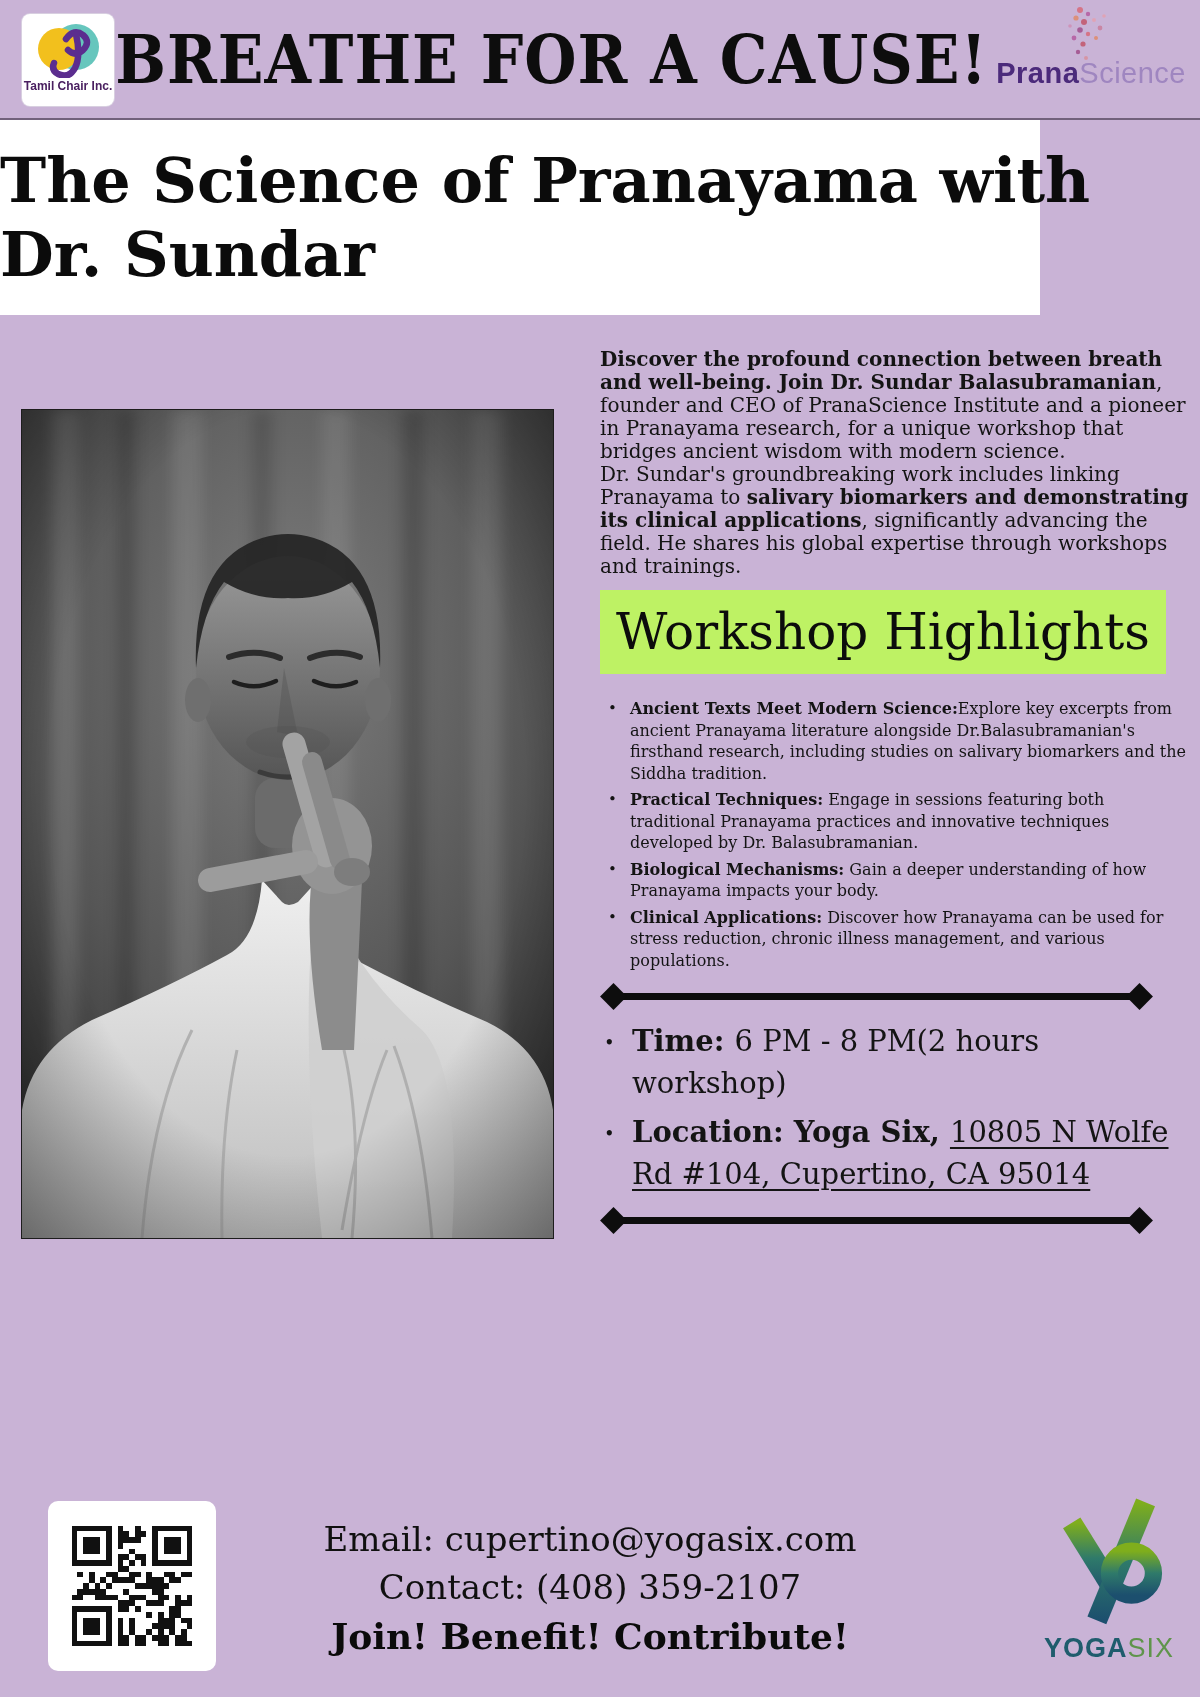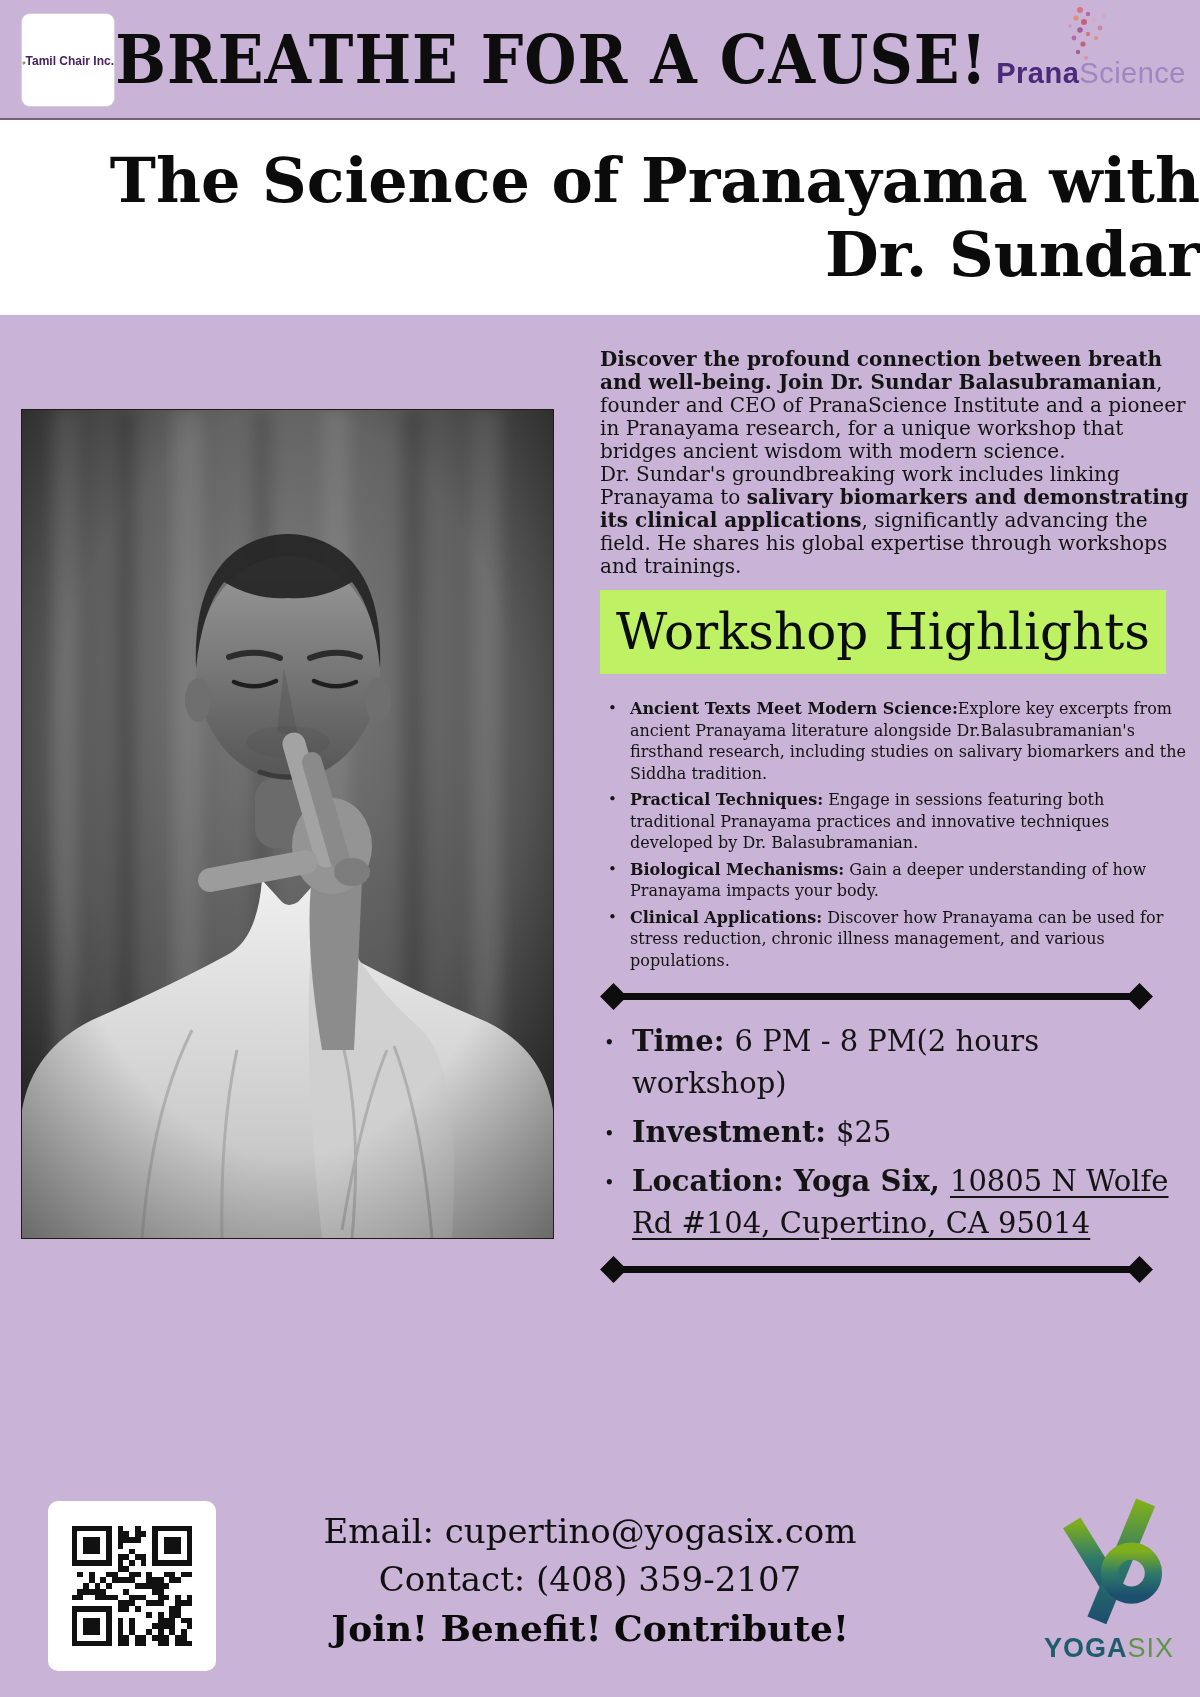--- a/index.html
+++ b/index.html
@@ -6,37 +6,37 @@
   #page{
     position:relative;width:1200px;height:1697px;margin:0 auto;
     background:#c9b3d6;overflow:hidden;
     font-family:"DejaVu Serif",serif;color:#141414;
   }
   
   .banner{position:absolute;left:0;top:0;width:1200px;height:118px;
     background:#c9b3d6;border-bottom:2px solid rgba(40,30,50,.55);}
   .tamil-card{position:absolute;left:22px;top:14px;width:92px;height:92px;
     background:#fff;border-radius:8px;box-shadow:0 0 0 1px #d8cfe0;
-    display:flex;flex-direction:row;align-items:center;justify-content:flex-start;}
+    display:flex;flex-direction:column;align-items:center;justify-content:flex-start;}
   .tamil-card svg{margin-top:6px;}
   .tamil-label{font-family:"Liberation Sans",sans-serif;font-size:12px;font-weight:bold;
     color:#4a2060;margin-top:1px;white-space:nowrap;}
   .banner-title{position:absolute;left:128px;right:225px;top:8px;height:102px;
     display:flex;align-items:center;justify-content:center;
     font-size:60px;font-weight:700;letter-spacing:1px;color:#0d0d0d;
     transform:scaleY(1.12);white-space:nowrap;}
   .prana-block{position:absolute;right:8px;top:0;width:215px;height:118px;}
   .prana-particles{position:absolute;right:78px;top:4px;}
   .prana-text{position:absolute;right:6px;bottom:28px;
     font-family:"Liberation Sans",sans-serif;font-size:29px;letter-spacing:.5px;white-space:nowrap;}
   .prana-text .p1{color:#4b2a7b;font-weight:bold;}
   .prana-text .p2{color:#9f86c0;}
   
-  .hero{position:absolute;left:0;top:120px;width:1200px;height:195px;background:#ffffff;
-    display:flex;flex-direction:column;align-items:flex-end;justify-content:center;}
+  .hero{position:absolute;left:0;top:120px;width:1040px;height:195px;background:#ffffff;
+    display:flex;flex-direction:column;align-items:flex-start;justify-content:center;}
   .hero-line{font-size:62px;font-weight:700;line-height:74px;color:#0b0b0b;white-space:nowrap;}
   
   .main{position:absolute;left:0;top:315px;width:1200px;height:985px;background:#c9b3d6;}
   .photo{position:absolute;left:22px;top:95px;width:531px;height:828px;
     box-shadow:0 0 0 1px #1d1d1d;}
   .photo svg{display:block;}
   .rightcol{position:absolute;left:598px;top:11px;width:592px;}
   .intro{margin:22px 0 0 2px;font-size:20px;line-height:23px;}
   .wh-band{margin:12px 0 0 2px;width:566px;height:84px;background:#bef264;
     display:flex;align-items:center;justify-content:center;}
@@ -56,21 +56,21 @@
   u{text-decoration-thickness:2px;text-underline-offset:5px;}
   
   .proceeds{position:absolute;left:0;top:1300px;width:1175px;height:183px;background:#ffffff;
     border-top:2px solid rgba(50,40,60,.5);border-bottom:2px solid rgba(50,40,60,.4);
     display:flex;align-items:center;justify-content:center;}
   .proceeds-text{max-width:1010px;text-align:center;font-size:32px;line-height:41px;color:#0c0c0c;}
   
   .footer{position:absolute;left:0;top:1485px;width:1200px;height:212px;background:#c9b3d6;}
   .qr-card{position:absolute;left:48px;top:16px;width:168px;height:170px;
     background:#fff;border-radius:10px;display:flex;align-items:center;justify-content:center;}
-  .footer-center{position:absolute;left:235px;right:255px;top:22px;text-align:center;}
+  .footer-center{position:absolute;left:235px;right:255px;top:30px;text-align:center;}
   .f-email,.f-contact{font-size:34px;line-height:48px;color:#101010;white-space:nowrap;}
   .f-cta{font-size:36px;line-height:50px;font-weight:700;color:#0b0b0b;white-space:nowrap;}
   .yogasix{position:absolute;right:26px;top:8px;width:180px;text-align:right;}
   .ys-text{margin-top:4px;font-family:"Liberation Sans",sans-serif;font-size:27px;
     letter-spacing:1px;white-space:nowrap;}
   .ys-text .y1{color:#1f5c6d;font-weight:bold;}
   .ys-text .y2{color:#5f944b;font-weight:normal;}
 </style>
 </head>
 <body>
@@ -205,21 +205,20 @@
         </ul>
 
       <div class="divider">
         <span class="dia"></span>
           <span class="line"></span>
           <span class="dia"></span>
       </div>
 
       <ul class="details">
           <li><b>Time: </b>6 PM - 8 PM(2 hours workshop)</li>
-          <li><b>Investment: </b>$25</li>
           <li><b>Location: Yoga Six, </b><u>10805 N Wolfe Rd #104, Cupertino, CA 95014</u></li>
         </ul>
 
       <div class="divider">
         <span class="dia"></span>
           <span class="line"></span>
           <span class="dia"></span>
       </div>
     </div>
   </div>

